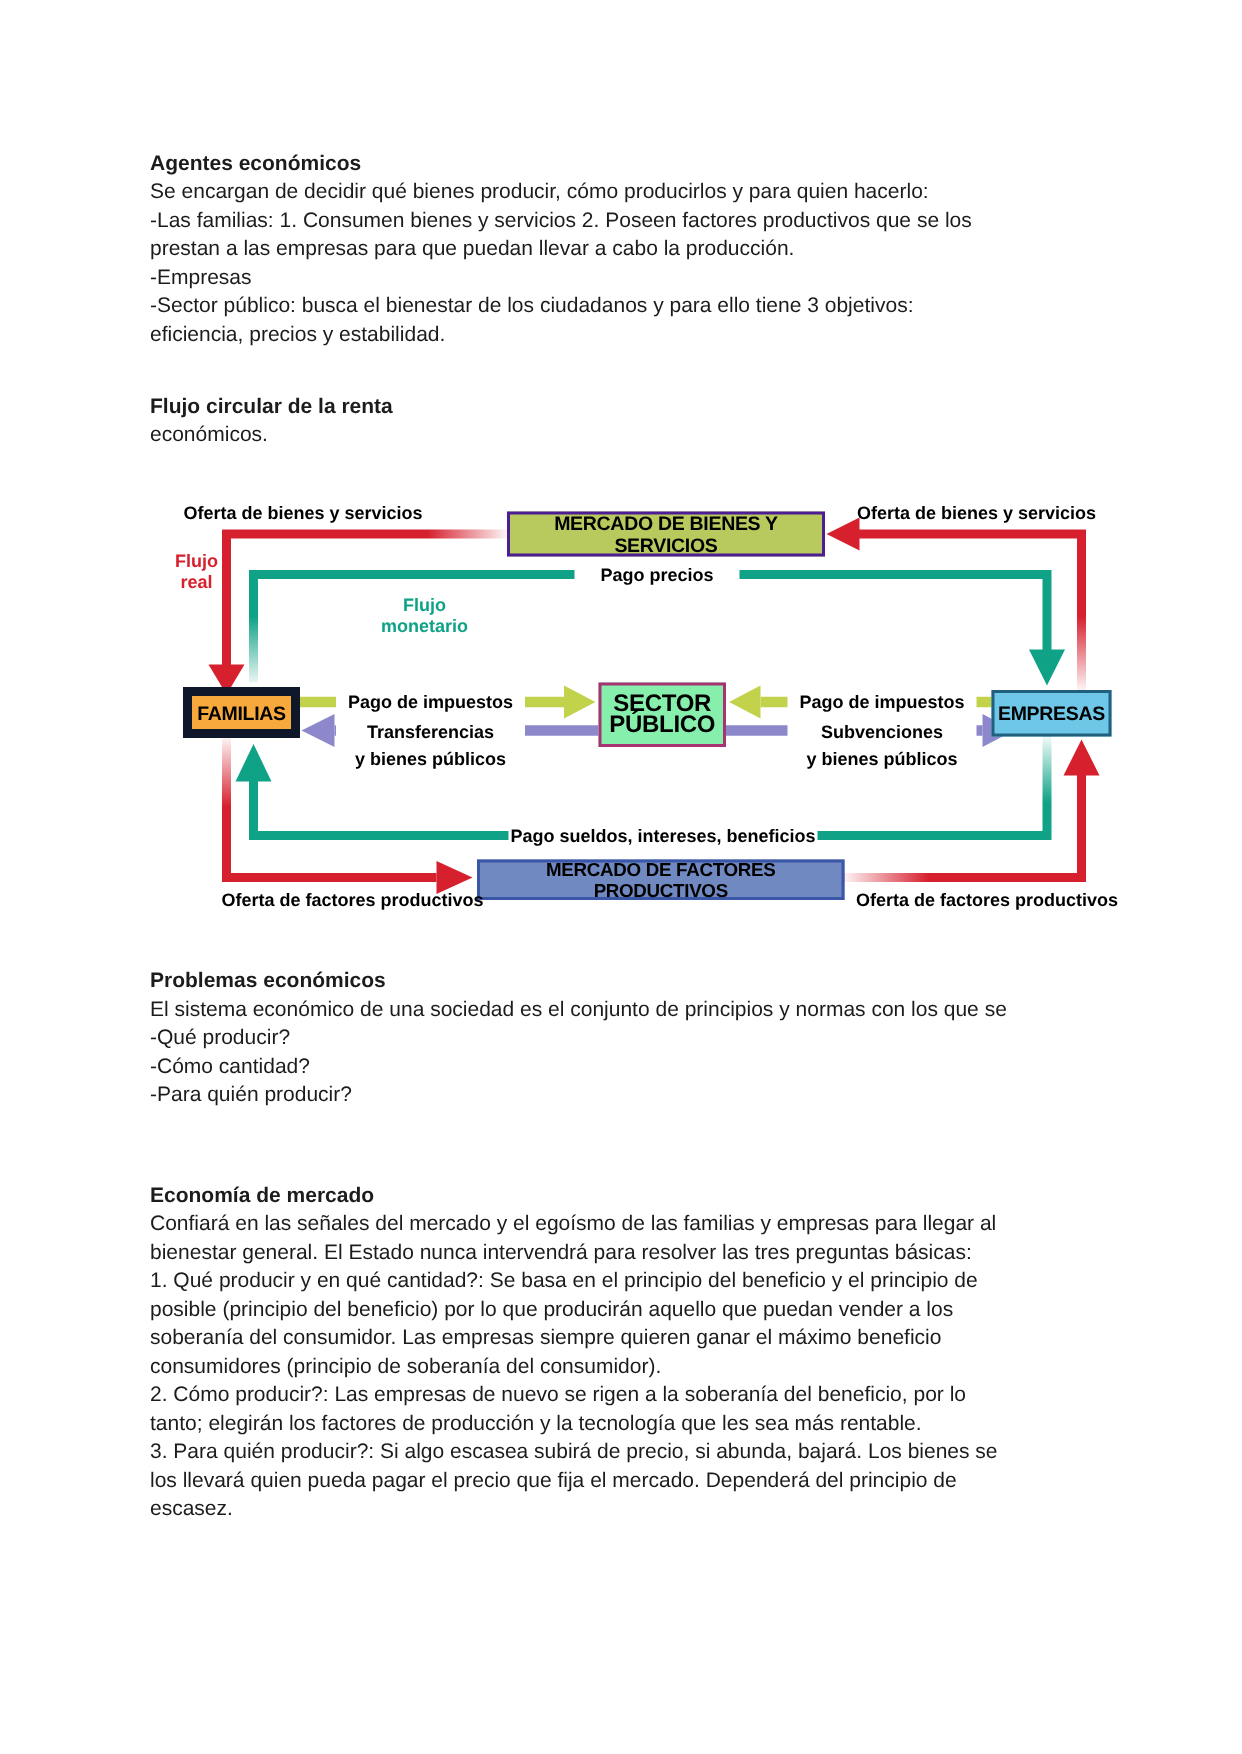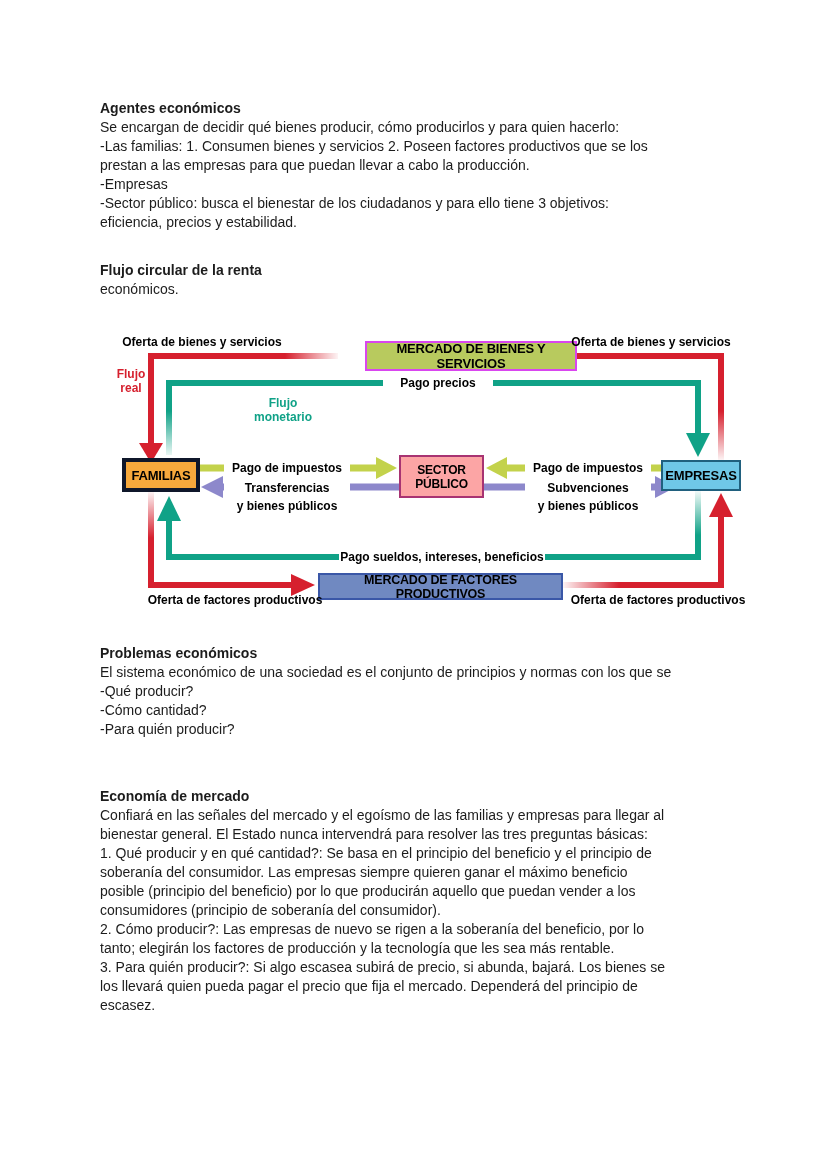--- a/index.html
+++ b/index.html
@@ -20,23 +20,23 @@
 
   
   #diagram { position:absolute; left:105px; top:333px; width:660px; height:285px; }
   #diagram svg { position:absolute; left:0; top:0; }
 
   .dbox {
     position:absolute; display:flex; align-items:center; justify-content:center;
     text-align:center; font-weight:bold; color:#000; box-sizing:border-box;
     letter-spacing:-0.2px;
   }
-  #box-mercado-bienes   { left:233px; top:8px;   width:212px; height:30px; background:#b8ca5e; border:2px solid #d946ef; font-size:13px;margin-left:27px; }
-  #box-familias         { left:17px;  top:125px; width:78px;  height:34px; background:#f7a93c; border:4px solid #0f172a; font-size:13px; }
-  #box-sector-publico   { left:294px; top:122px; width:85px;  height:43px; background:#fca5a5; border:2px solid #a83372; font-size:12px; line-height:14px; padding:0 10px; }
+  #box-mercado-bienes   { left:233px; top:8px;   width:212px; height:30px; background:#b8ca5e; border:2px solid #4c1d95; font-size:13px; }
+  #box-familias         { left:17px;  top:125px; width:78px;  height:34px; background:#f7a93c; border:6px solid #0f172a; font-size:13px; }
+  #box-sector-publico   { left:294px; top:122px; width:85px;  height:43px; background:#86efac; border:2px solid #a83372; font-size:16px; line-height:14px; padding:0 10px; }
   #box-empresas         { left:556px; top:127px; width:80px;  height:31px; background:#6fc7e7; border:2px solid #20607e; font-size:13px; }
   #box-mercado-factores { left:213px; top:240px; width:245px; height:27px; background:#7089c1; border:2px solid #3a57a7; font-size:12.5px; }
 
   .dlabel {
     position:absolute; font-size:12px; font-weight:bold; color:#000;
     text-align:center; line-height:16px; white-space:nowrap;
   }
   .wbg { background:#ffffff; }
   .two-line { line-height:18px; }
 
@@ -175,22 +175,22 @@
         <div class="line">-Para quién producir?</div>
       </div>
   </div>
 
   <div class="text-block" id="sec-economia">
     <div class="heading">Economía de mercado</div>
     <div>
         <div class="line">Confiará en las señales del mercado y el egoísmo de las familias y empresas para llegar al</div>
         <div class="line">bienestar general. El Estado nunca intervendrá para resolver las tres preguntas básicas:</div>
         <div class="line">1. Qué producir y en qué cantidad?: Se basa en el principio del beneficio y el principio de</div>
+        <div class="line">posible (principio del beneficio) por lo que producirán aquello que puedan vender a los</div>
         <div class="line">soberanía del consumidor. Las empresas siempre quieren ganar el máximo beneficio</div>
-        <div class="line">posible (principio del beneficio) por lo que producirán aquello que puedan vender a los</div>
         <div class="line">consumidores (principio de soberanía del consumidor).</div>
         <div class="line">2. Cómo producir?: Las empresas de nuevo se rigen a la soberanía del beneficio, por lo</div>
         <div class="line">tanto; elegirán los factores de producción y la tecnología que les sea más rentable.</div>
         <div class="line">3. Para quién producir?: Si algo escasea subirá de precio, si abunda, bajará. Los bienes se</div>
         <div class="line">los llevará quien pueda pagar el precio que fija el mercado. Dependerá del principio de</div>
         <div class="line">escasez.</div>
       </div>
   </div>
 
 </div>

